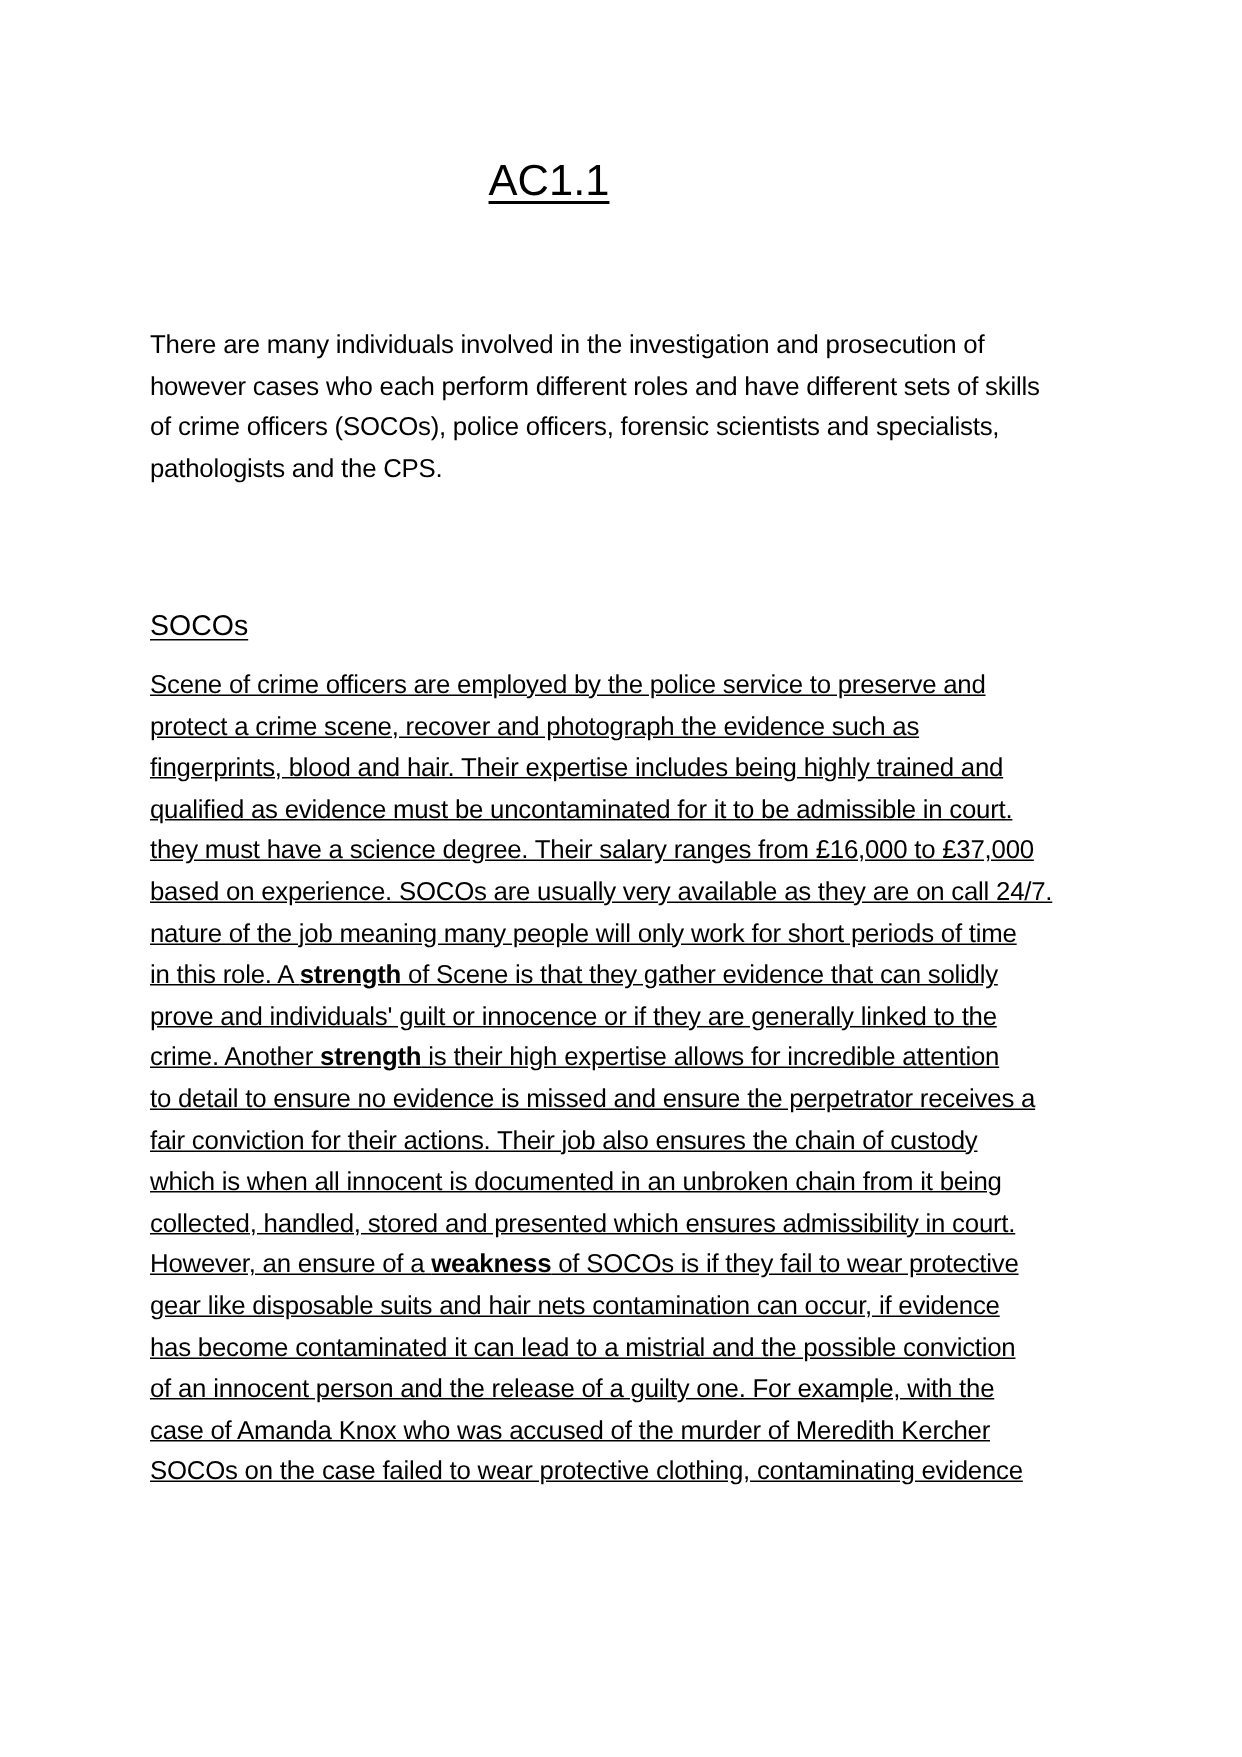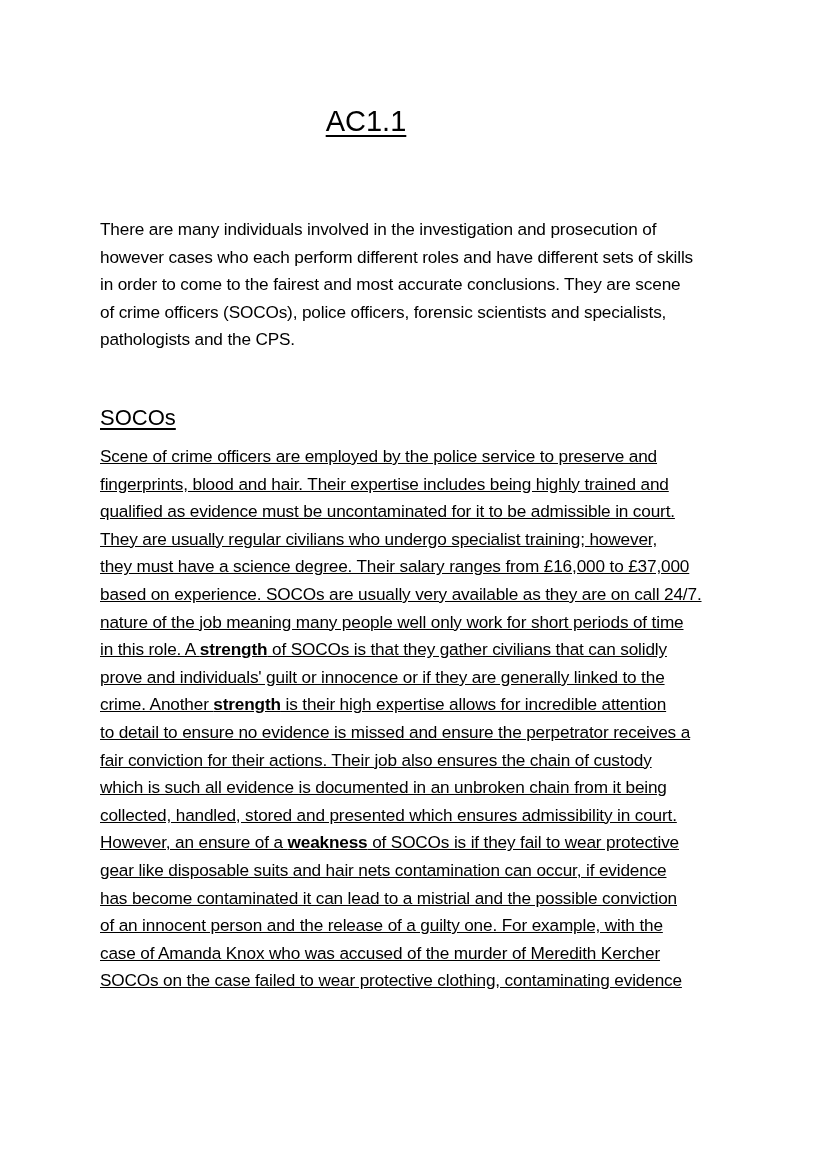--- a/index.html
+++ b/index.html
@@ -54,21 +54,21 @@
       height: 27.6px;
     }
     .intro {
       top: 216px;
     }
     .heading {
       position: absolute;
       left: 100px;
       top: 404px;
       margin: 0;
-      font-size: 22px;
+      font-size: 19px;
       line-height: 27.6px;
       font-weight: normal;
       text-decoration: underline;
       text-underline-offset: 3px;
     }
     .body {
       top: 443px;
       text-decoration: underline;
     }
     b {
@@ -78,41 +78,40 @@
 </head>
 <body>
 
 <div class="page">
 
   <h1 class="title"><span>AC1.1</span></h1>
 
   <p class="para intro">
     <span class="line">There are many individuals involved in the investigation and prosecution of</span>
     <span class="line">however cases who each perform different roles and have different sets of skills</span>
-    <span class="line">in order to come to the fairest and most accurate conclusions. They are scene</span>
     <span class="line">of crime officers (SOCOs), police officers, forensic scientists and specialists,</span>
     <span class="line">pathologists and the CPS.</span>
   </p>
 
   <h2 class="heading">SOCOs</h2>
 
   <p class="para body">
     <span class="line"><span>Scene of crime officers are employed by the police service to preserve and</span></span>
+    <span class="line"><span>protect a crime scene, recover and photograph the evidence such as</span></span>
     <span class="line"><span>fingerprints, blood and hair. Their expertise includes being highly trained and</span></span>
     <span class="line"><span>qualified as evidence must be uncontaminated for it to be admissible in court.</span></span>
-    <span class="line"><span>They are usually regular civilians who undergo specialist training; however,</span></span>
     <span class="line"><span>they must have a science degree. Their salary ranges from £16,000 to £37,000</span></span>
     <span class="line"><span>based on experience. SOCOs are usually very available as they are on call 24/7.</span></span>
-    <span class="line"><span>nature of the job meaning many people well only work for short periods of time</span></span>
-    <span class="line"><span>in this role. A </span><b>strength</b><span> of SOCOs is that they gather civilians that can solidly</span></span>
+    <span class="line"><span>nature of the job meaning many people will only work for short periods of time</span></span>
+    <span class="line"><span>in this role. A </span><b>strength</b><span> of Scene is that they gather evidence that can solidly</span></span>
     <span class="line"><span>prove and individuals' guilt or innocence or if they are generally linked to the</span></span>
     <span class="line"><span>crime. Another </span><b>strength</b><span> is their high expertise allows for incredible attention</span></span>
     <span class="line"><span>to detail to ensure no evidence is missed and ensure the perpetrator receives a</span></span>
     <span class="line"><span>fair conviction for their actions. Their job also ensures the chain of custody</span></span>
-    <span class="line"><span>which is such all evidence is documented in an unbroken chain from it being</span></span>
+    <span class="line"><span>which is when all innocent is documented in an unbroken chain from it being</span></span>
     <span class="line"><span>collected, handled, stored and presented which ensures admissibility in court.</span></span>
     <span class="line"><span>However, an ensure of a </span><b>weakness</b><span> of SOCOs is if they fail to wear protective</span></span>
     <span class="line"><span>gear like disposable suits and hair nets contamination can occur, if evidence</span></span>
     <span class="line"><span>has become contaminated it can lead to a mistrial and the possible conviction</span></span>
     <span class="line"><span>of an innocent person and the release of a guilty one. For example, with the</span></span>
     <span class="line"><span>case of Amanda Knox who was accused of the murder of Meredith Kercher</span></span>
     <span class="line"><span>SOCOs on the case failed to wear protective clothing, contaminating evidence</span></span>
   </p>
 
 </div>

